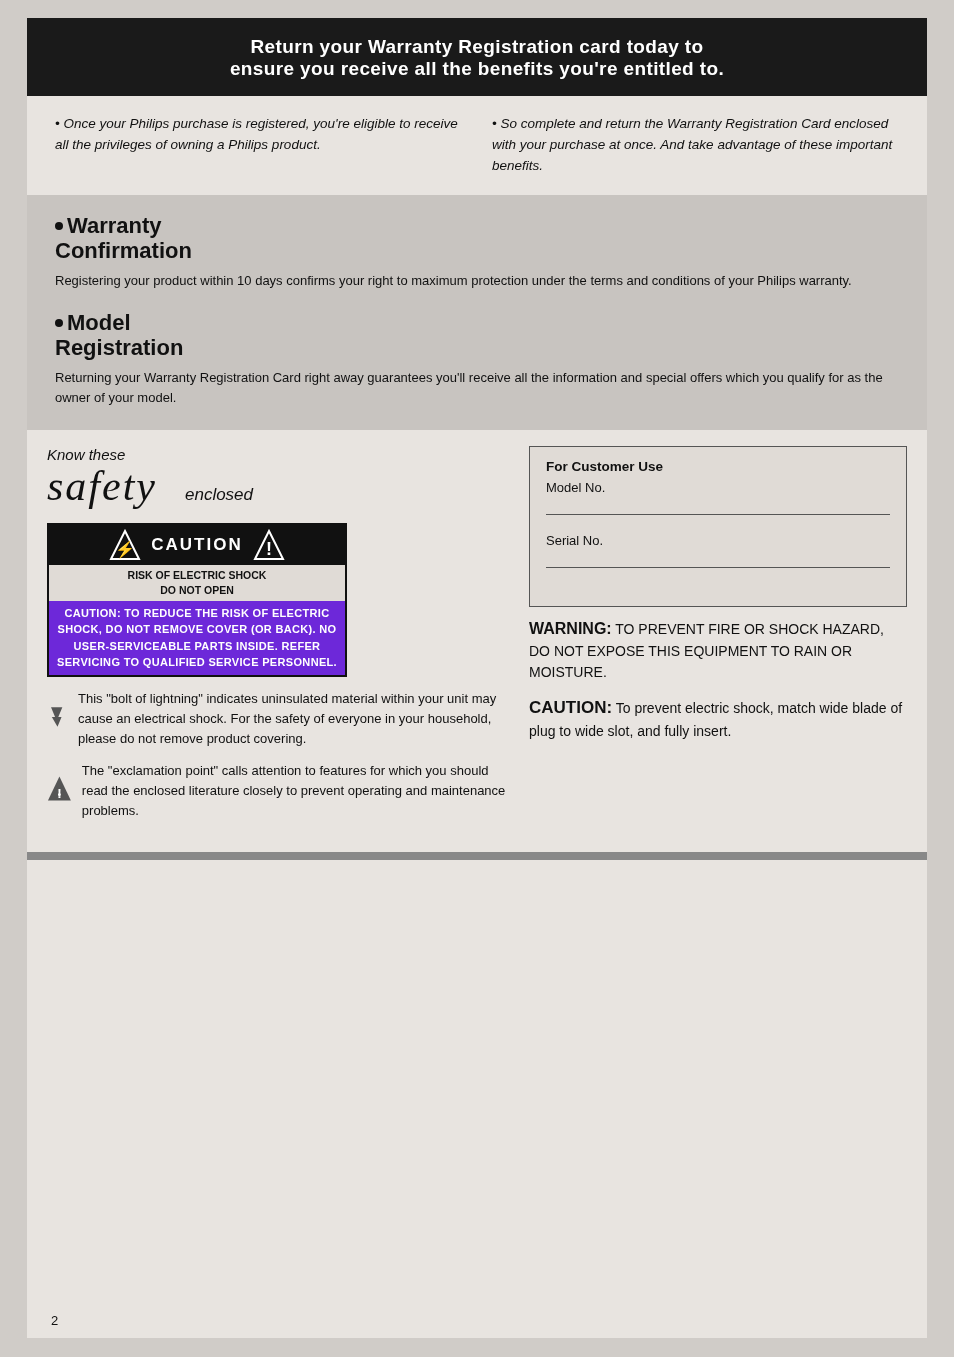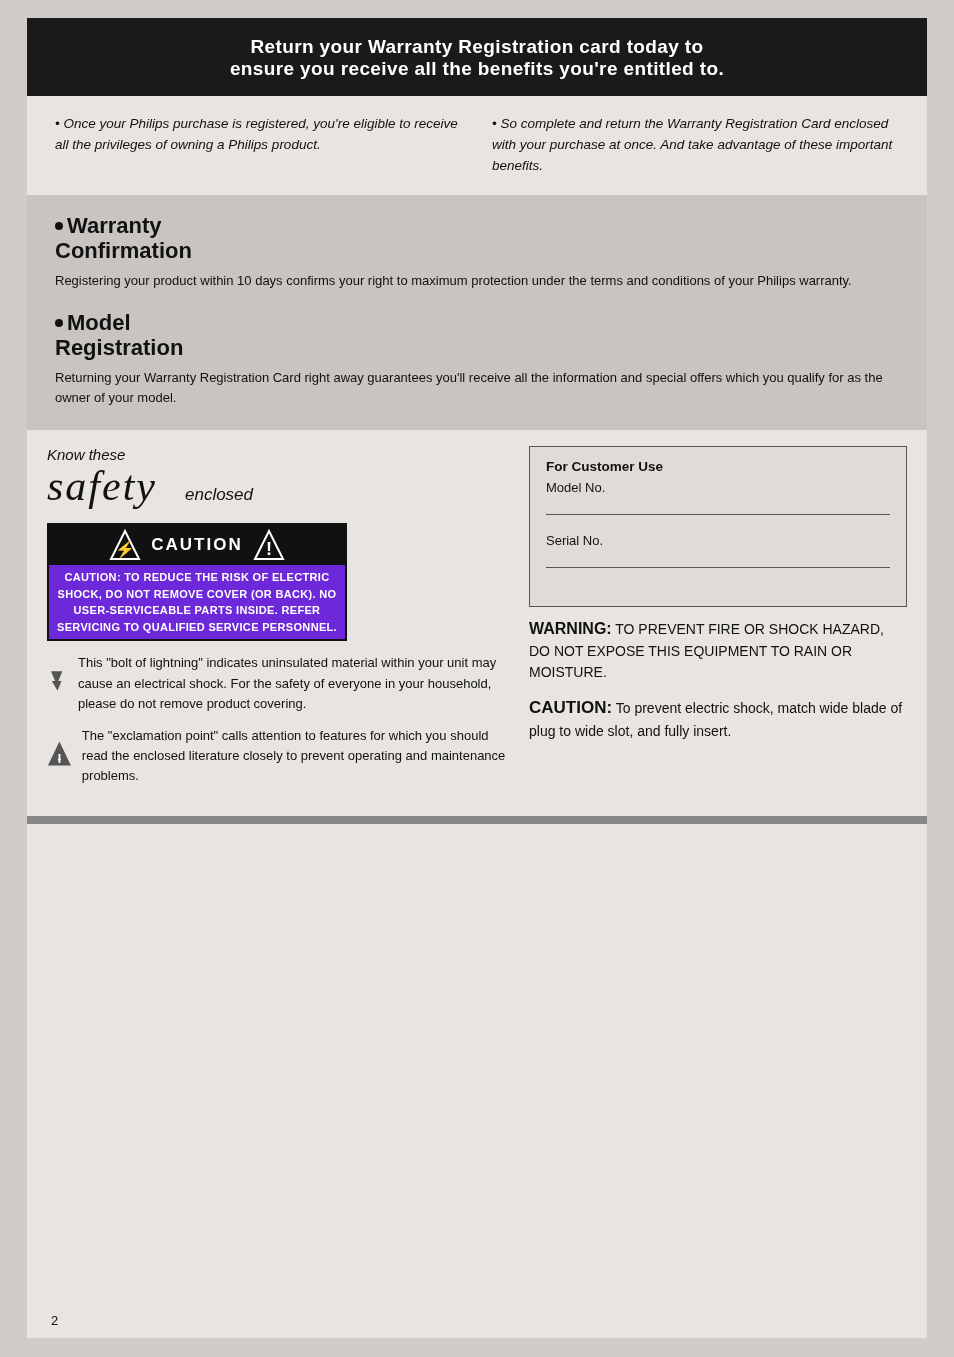--- a/index.html
+++ b/index.html
@@ -273,20 +273,24 @@
             <polygon points="16,2 30,30 2,30" fill="none" stroke="white" stroke-width="2"></polygon>
             <text x="16" y="26" text-anchor="middle" fill="white" font-size="16" font-weight="bold">⚡</text>
           </svg>
           <span class="caution-header-text">CAUTION</span>
 
           <svg width="32" height="32" viewBox="0 0 32 32">
             <polygon points="16,2 30,30 2,30" fill="none" stroke="white" stroke-width="2"></polygon>
             <text x="16" y="26" text-anchor="middle" fill="white" font-size="18" font-weight="bold">!</text>
           </svg>
         </div>
+        <div class="caution-sub">
+          <span>RISK OF ELECTRIC SHOCK</span><br>
+          <span>DO NOT OPEN</span>
+        </div>
         <div class="caution-warning-bar">CAUTION: TO REDUCE THE RISK OF ELECTRIC SHOCK, DO NOT REMOVE COVER (OR BACK). NO USER-SERVICEABLE PARTS INSIDE. REFER SERVICING TO QUALIFIED SERVICE PERSONNEL.</div>
       </div>
 
       <div class="lightning-desc">
         <svg width="52" height="56" viewBox="0 0 52 56">
           <polygon points="26,4 10,4 20,28 12,28 26,52 36,28 28,28 38,4" fill="#555"></polygon>
         </svg>
         <span class="icon-desc">This "bolt of lightning" indicates uninsulated material within your unit may cause an electrical shock. For the safety of everyone in your household, please do not remove product covering.</span>
       </div>
 

